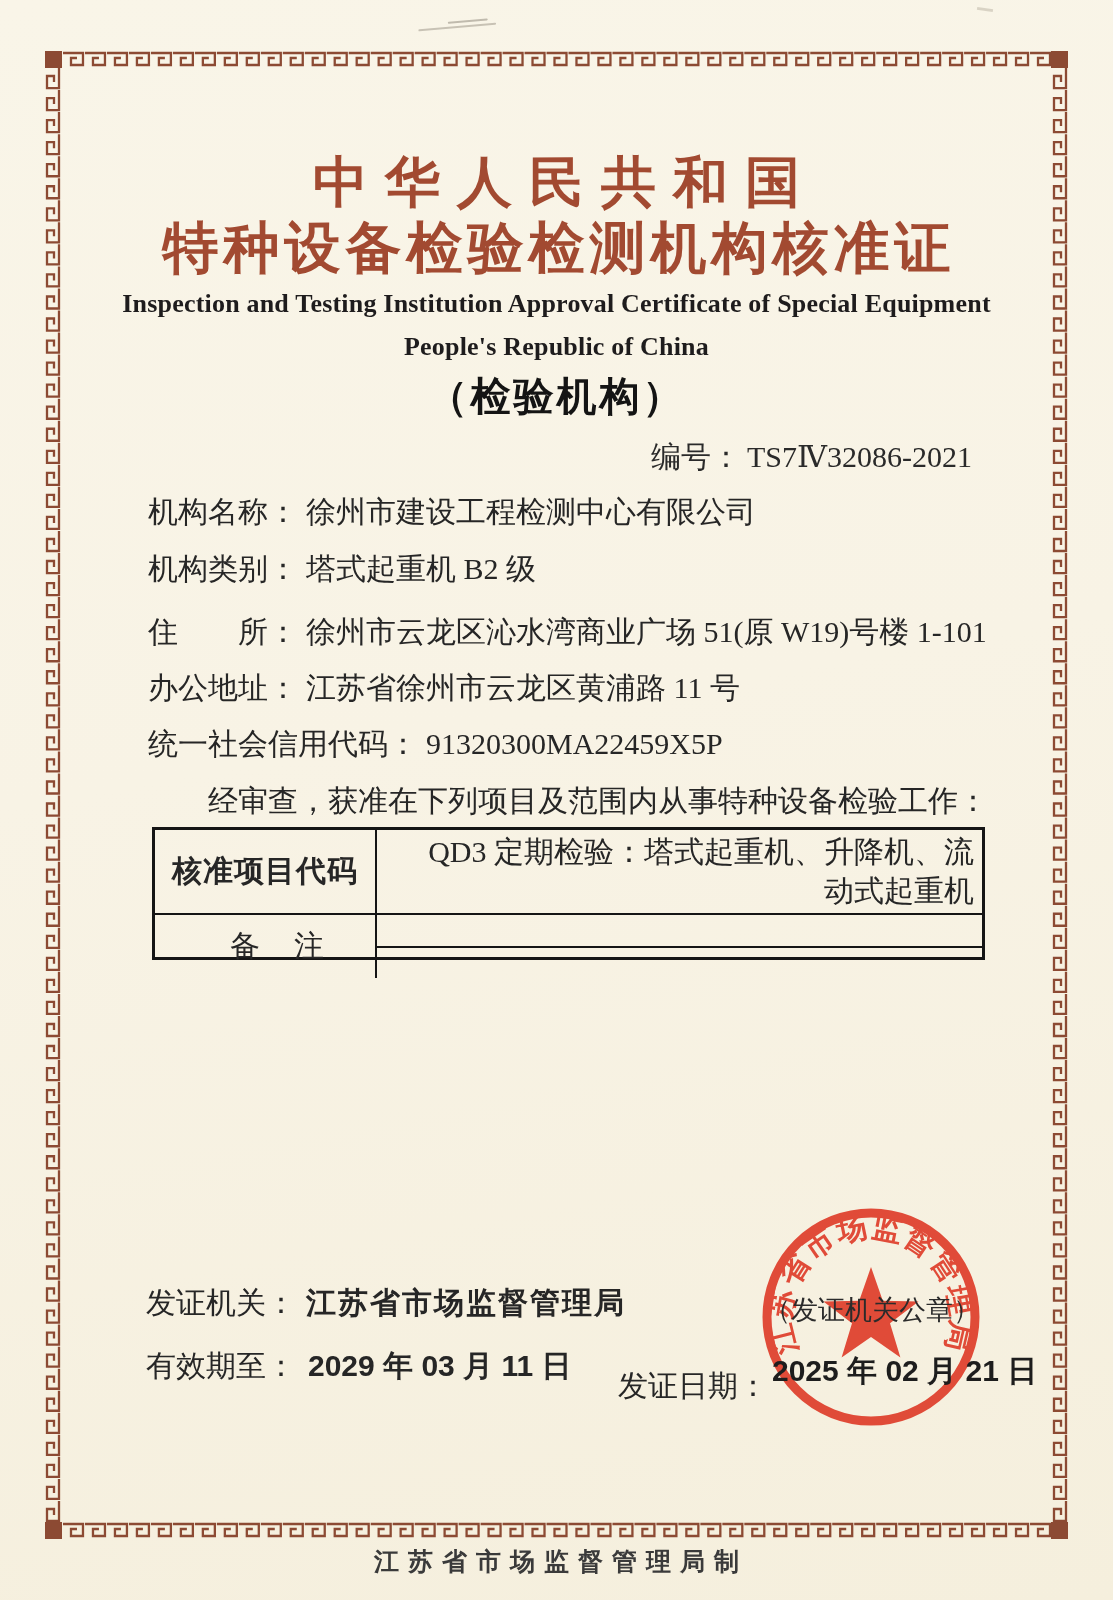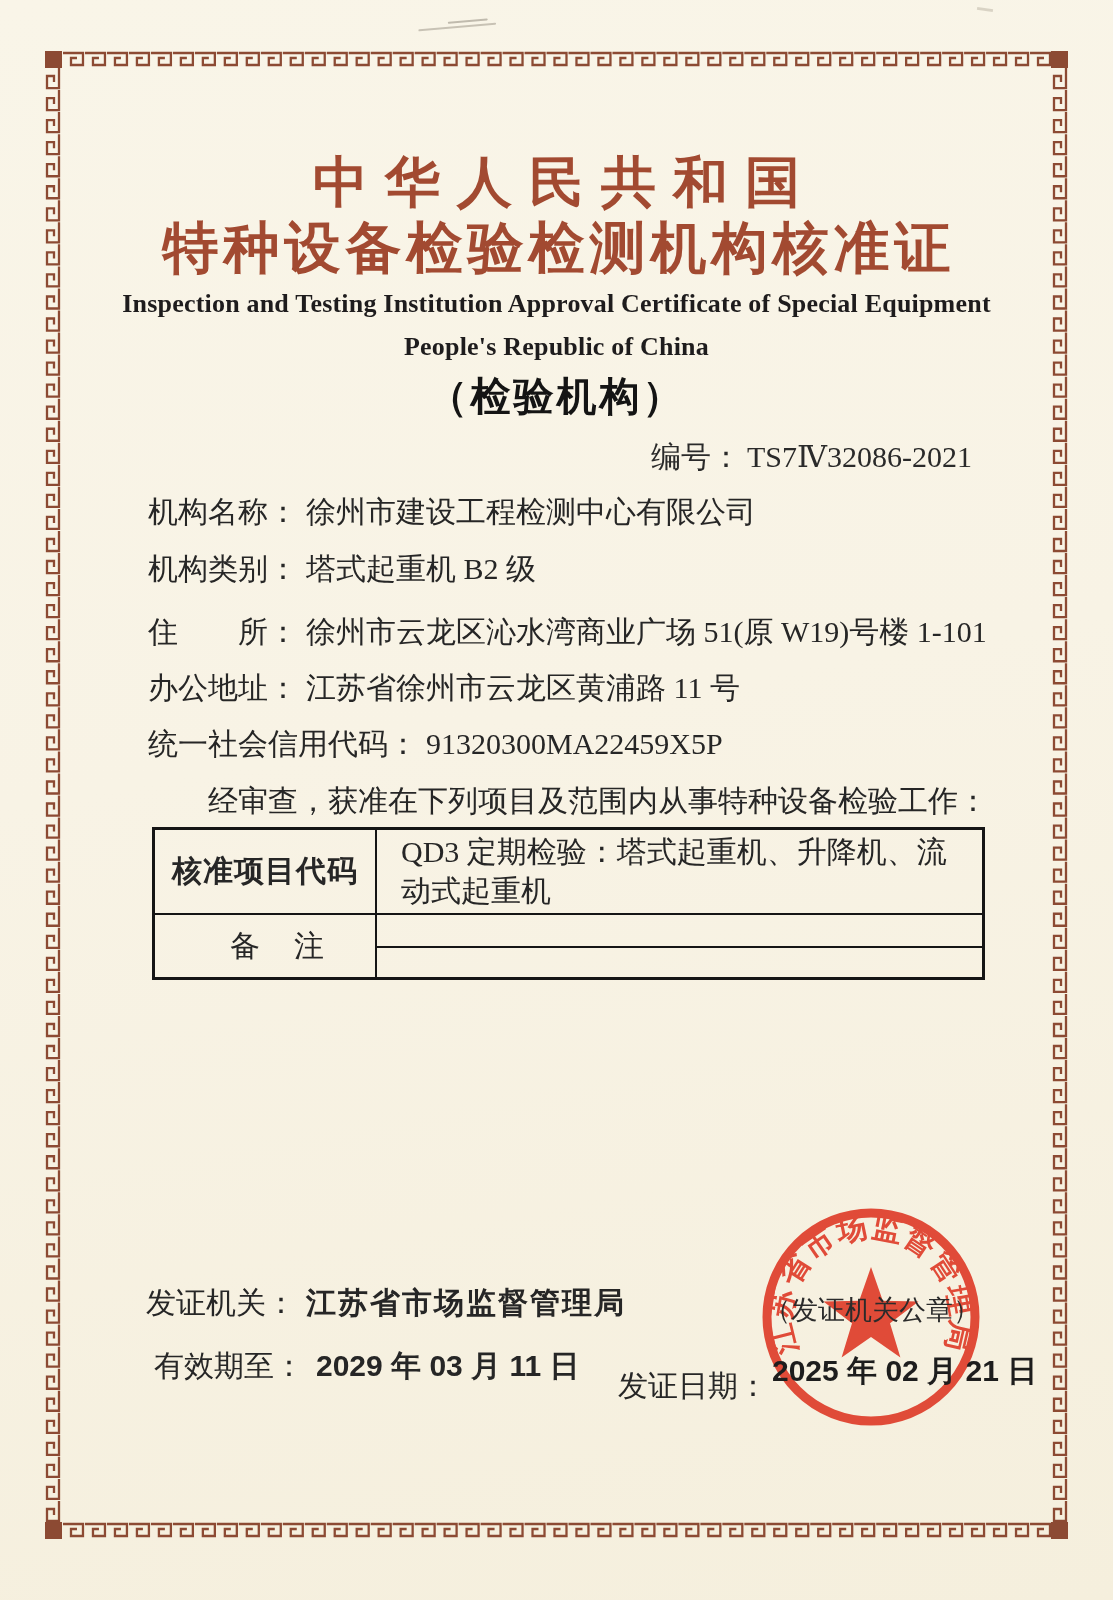--- a/index.html
+++ b/index.html
@@ -33,35 +33,35 @@
   .cert-no .val{margin-left:6px;}
 
   
   .field{left:148px;font-size:30px;white-space:nowrap;}
   .f0{top:492px;} .f1{top:549px;} .f2{top:612px;} .f3{top:668px;} .f4{top:724px;}
   .field .val{margin-left:8px;}
 
   .statement{top:781px;left:152px;width:840px;font-size:30px;text-indent:56px;}
 
   
-  .apv-table{left:152px;top:827px;width:833px;height:153px;border:3px solid #151515;box-sizing:border-box;background:transparent;}
+  .apv-table{left:152px;top:827px;width:833px;height:133px;border:3px solid #151515;box-sizing:border-box;background:transparent;text-align:right;}
   .t-row1{display:flex;height:83px;border-bottom:2px solid #151515;}
   .t-row2{display:flex;height:63px;}
   .t-hcell{width:222px;border-right:2px solid #151515;display:flex;align-items:center;justify-content:center;
            font-weight:bold;font-size:30px;letter-spacing:1px;box-sizing:border-box;flex:none;}
   .t-hcell.notes{font-weight:normal;letter-spacing:2px;padding-left:26px;}
   .t-vcell{flex:1;padding:2px 8px 0 24px;font-size:30px;line-height:39px;box-sizing:border-box;}
   .t-vcell2{flex:1;display:flex;flex-direction:column;}
   .t-subrow{flex:1;}
   .t-subrow.first{border-bottom:2px solid #151515;}
 
   
   .issuer{top:1283px;left:146px;font-size:30px;}
   .issuer .val{font-weight:bold;margin-left:10px;letter-spacing:2px;}
-  .valid{top:1346px;left:154px;font-size:30px;text-align:center;}
+  .valid{top:1346px;left:146px;font-size:30px;text-align:center;}
   .valid .val,.issue-date-value,.overlay-date{font-family:"Liberation Sans","DejaVu Sans",sans-serif;font-weight:bold;}
   .valid .val{font-size:30px;margin-left:12px;}
   .issue-date-label{top:1366px;left:618px;font-size:30px;}
   .issue-date-value{top:1351px;left:772px;font-size:30px;color:#1d1d1d;}
   .seal-overlay-text{top:1292px;left:752px;width:240px;text-align:center;font-size:27px;color:#2b2b2b;}
 
   .seal-svg{left:757px;top:1203px;opacity:.92;mix-blend-mode:multiply;}
 
   
   .made-by{top:1545px;font-family:"Liberation Sans","DejaVu Sans",sans-serif;font-weight:bold;
@@ -370,14 +370,15 @@
 
   <div class="abs issuer">
     <span>发证机关：</span><span class="val">江苏省市场监督管理局</span>
   </div>
   <div class="abs valid">
     <span>有效期至：</span><span class="val">2029 年 03 月 11 日</span>
   </div>
   <div class="abs issue-date-label">发证日期：</div>
   <div class="abs issue-date-value">2025 年 02 月 21 日</div>
 
+  <div class="abs ctr made-by">江苏省市场监督管理局制</div>
 
 </div>
 
 </body></html>

